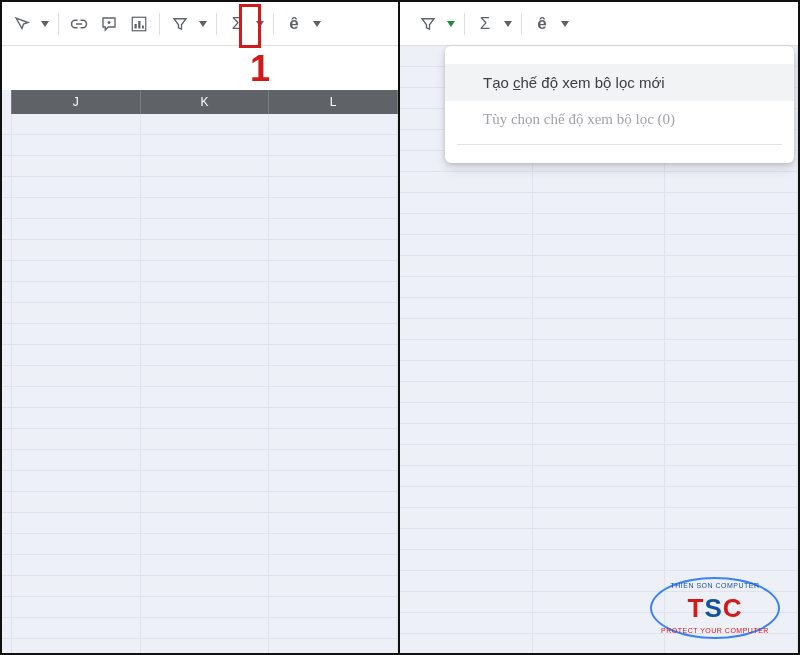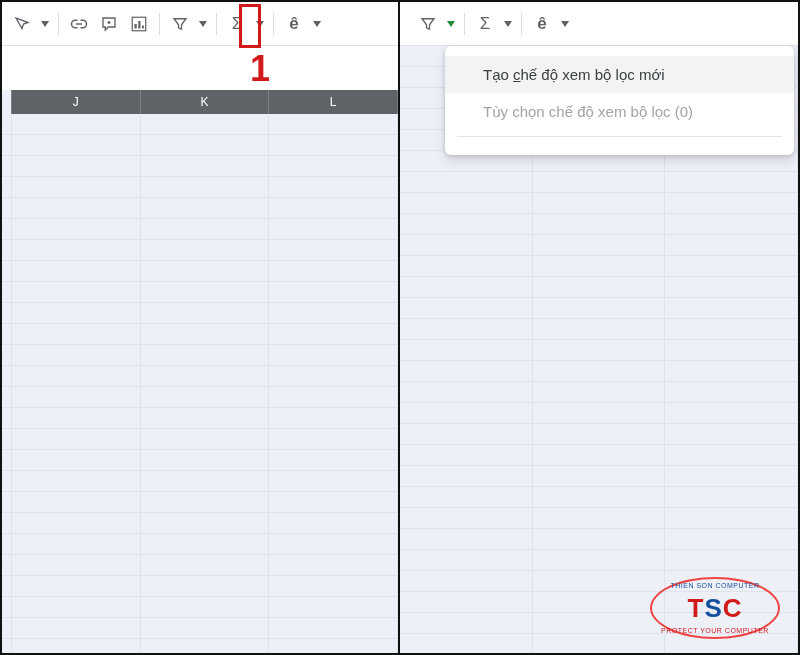--- a/index.html
+++ b/index.html
@@ -123,22 +123,22 @@
     padding: 10px 0 12px;
     z-index: 5;
   }
   .menu-item {
     padding: 10px 24px 10px 38px;
     font-size: 15px;
     color: #3c4043;
     white-space: nowrap;
     position: relative;
   }
-  .menu-item.hovered { background: #f1f3f4; }
-  .menu-item.disabled { color: #a0a3a8; }
+  .menu-item.hovered { background: #f1f3f4; margin-top: 8px; }
+  .menu-item.disabled { color: #a0a3a8; font-family: Liberation Serif, serif; }
   .menu-item .mnemonic { text-decoration: underline; }
   .menu-sep {
     height:1px; background:#e3e3e3; margin:6px 12px;
   }
   .red-box-2 {
     top: 54px;
     left: 61px;
     width: 324px;
     height: 42px;
     border-width: 3px;
@@ -147,21 +147,21 @@
   .logo {
     position: absolute;
     right: 18px;
     bottom: 14px;
     z-index: 20;
     font-family: Arial, sans-serif;
     text-align:center;
   }
   .logo .oval {
     width: 130px; height: 62px;
-    border: 2px solid #ef4444;
+    border: 2px solid #3b82f6;
     border-radius: 50%;
     position: relative;
     background: rgba(255,255,255,.0);
   }
   .logo .tsc {
     position:absolute; top:14px; left:0; right:0;
     font-weight: 900; font-size: 26px;
     letter-spacing: 1px;
   }
   .logo .tsc .t { color:#d21a1a; }

